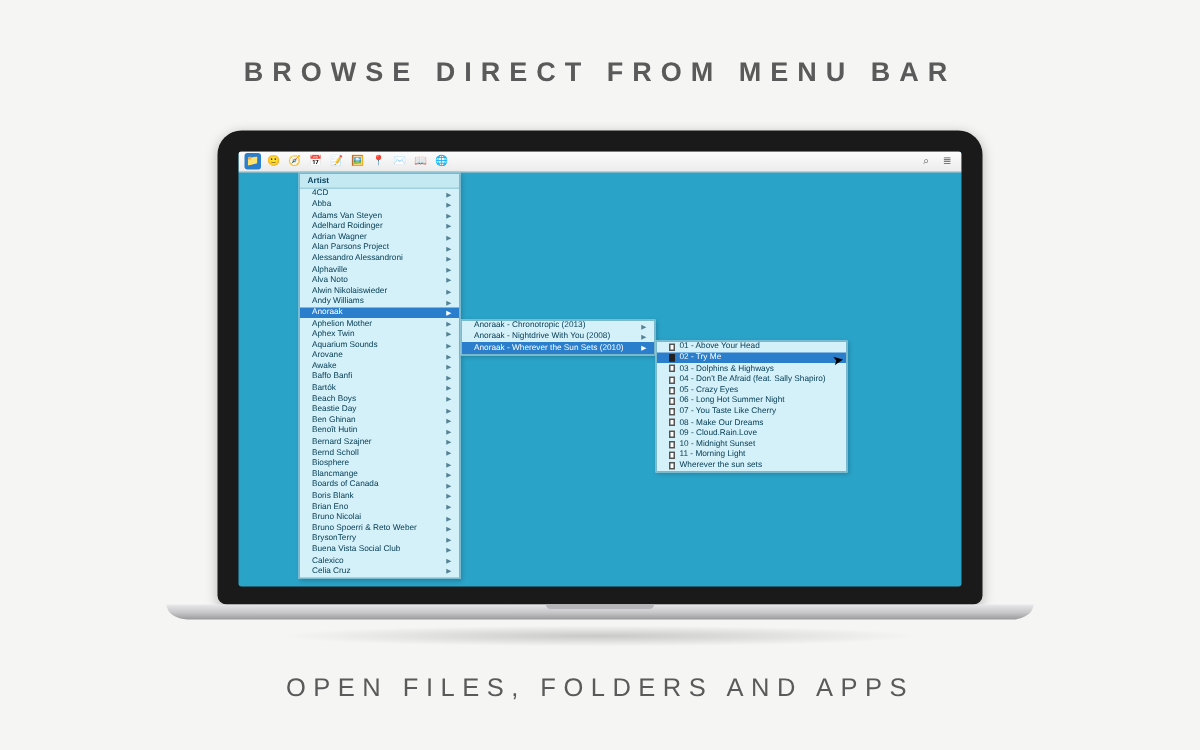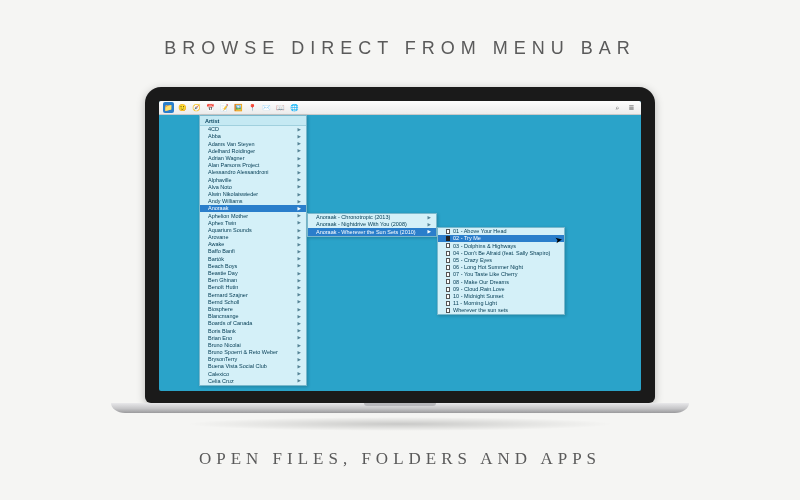--- a/index.html
+++ b/index.html
@@ -11,30 +11,29 @@
       display: flex;
       flex-direction: column;
       align-items: center;
       overflow: hidden;
     }
     .headline {
       margin-top: 38px;
       font-size: 18px;
       letter-spacing: 6px;
       color: #5a5a5a;
-      font-weight: 400;
+      font-weight: 700;
       text-align: right;
     }
     .tagline {
       margin-top: 18px;
       font-size: 17px;
       letter-spacing: 5px;
       color: #5a5a5a;
       font-weight: 300;
-      font-family: Liberation Serif, serif;
     }
     .laptop {
       margin-top: 28px;
       width: 510px;
       position: relative;
     }
     .screen-bezel {
       background: #1a1a1a;
       border-radius: 16px 16px 6px 6px;
       padding: 14px 14px 12px 14px;

